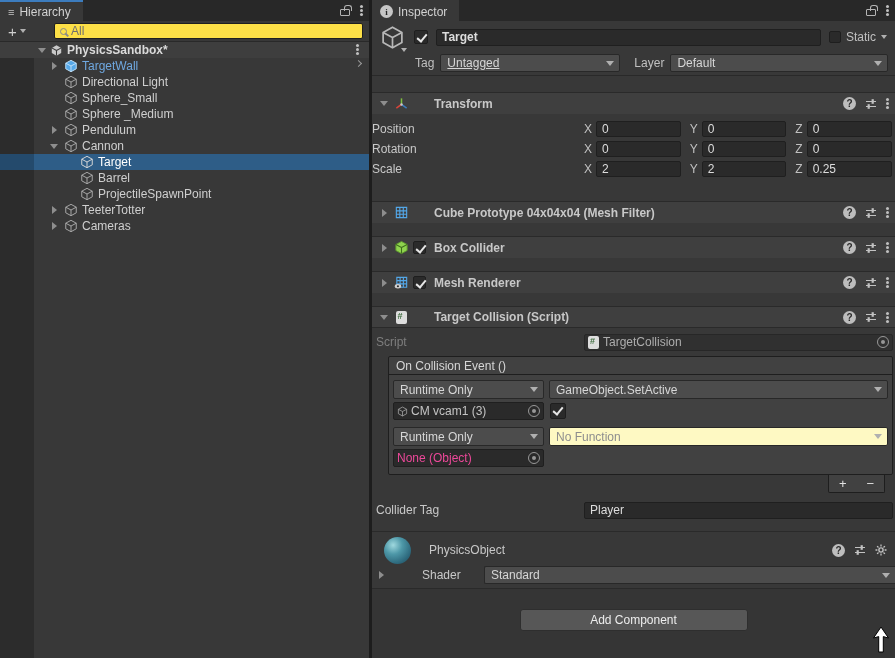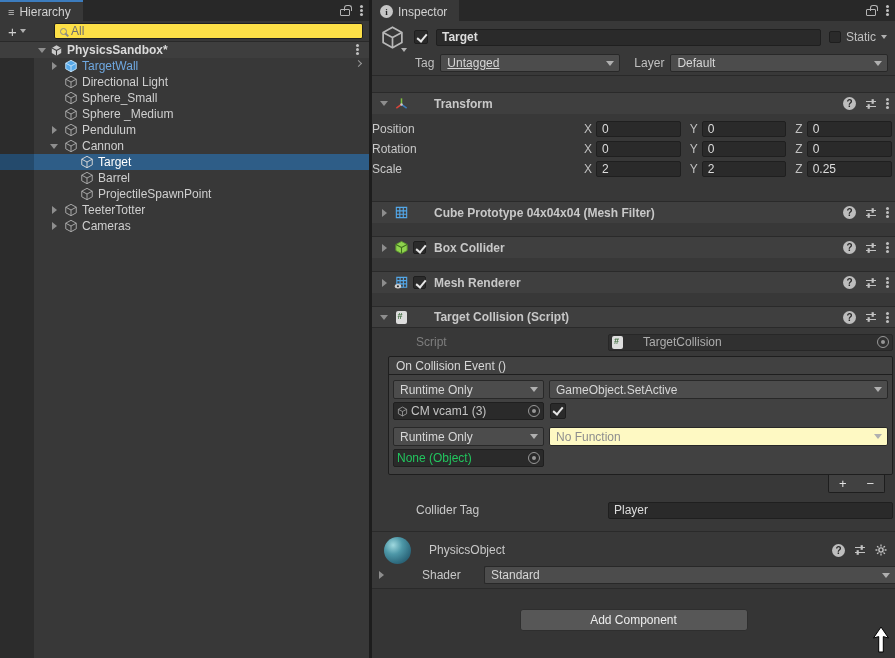--- a/index.html
+++ b/index.html
@@ -110,40 +110,40 @@
   .trow { height:20px; display:flex; align-items:center; }
   .trow .lbl { width:212px; color:#C8C8C8; flex:none; }
   .axes3 { flex:1; display:flex; align-items:center; }
   .axis-cell { flex:1; display:flex; align-items:center; gap:4px; margin-right:9px; }
   .axis-cell:last-child { margin-right:0; }
   .axis-lbl { color:#C0C0C0; flex:none; }
   .axis-cell input { height:16px; }
 
   .script-body { padding:5px 0 6px 0; flex:none; }
   .prop-row { display:flex; align-items:center; height:18px; }
-  .prop-row .lbl { width:212px; padding-left:20px; flex:none;margin-left:24px; }
+  .prop-row .lbl { width:212px; padding-left:4px; flex:none; }
   .lbl-disabled { color:#7E7E7E; }
   .script-field { flex:1; margin-right:2px; height:17px; background:#303030; border:1px solid #272727; border-radius:2px;
-    display:flex; align-items:center; gap:20px; padding:0 3px; color:#ADADAD; }
+    display:flex; align-items:center; gap:4px; padding:0 3px; color:#ADADAD; }
   .script-field .picker { margin-left:auto; }
   .script-mini { width:11px; height:13px; background:#DEDEDE; border-radius:2px; position:relative; flex:none; }
   .script-mini::after { content:"#"; position:absolute; left:2px; top:0px; font-size:9px; font-weight:bold; color:#3F6E3F; }
 
   .event-box { margin:5px 2px 0 16px; background:#414141; border:1px solid #1E1E1E; border-radius:2px; flex:none; }
   .evt-header { height:18px; display:flex; align-items:center; padding:0 7px; border-bottom:1px solid #1E1E1E; color:#D6D6D6; }
   .evt-body { padding:5px 4px 7px 4px; }
   .evt-line1 { display:flex; gap:5px; height:19px; margin-bottom:3px; }
   .dd.mode-dd { width:151px; flex:none; height:19px; }
   .dd.fn-dd { flex:1; height:19px; }
   .dd.fn-dd.disabled { color:#8E8E8E; background:#fef9c3; }
   .evt-line2 { display:flex; gap:6px; height:18px; align-items:center; }
   .obj-field { width:151px; flex:none; height:18px; background:#2A2A2A; border:1px solid #1F1F1F; border-radius:2px;
     display:flex; align-items:center; gap:3px; padding:0 3px; color:#C4C4C4; }
   .obj-field .picker { margin-left:auto; }
-  .obj-field.empty { color:#22c55e; }
+  .obj-field.empty { color:#ec4899; }
   .entry-gap { height:7px; }
   .evt-footer { display:flex; justify-content:flex-end; margin:0 10px 0 0; flex:none; }
   .pm-box { width:57px; height:18px; background:#414141; border:1px solid #1E1E1E; border-top:none;
     border-radius:0 0 2px 2px; display:flex; align-items:center; }
   .pm-btn { flex:1; text-align:center; color:#E2E2E2; font-size:13px; line-height:16px; }
 
   .collider-row { margin-top:8px; }
   .collider-row .val { flex:1; margin-right:2px; }
 
   .material-sec { margin-top:6px; border-top:1px solid #2A2A2A; padding:3px 0 4px 0; flex:none; }

